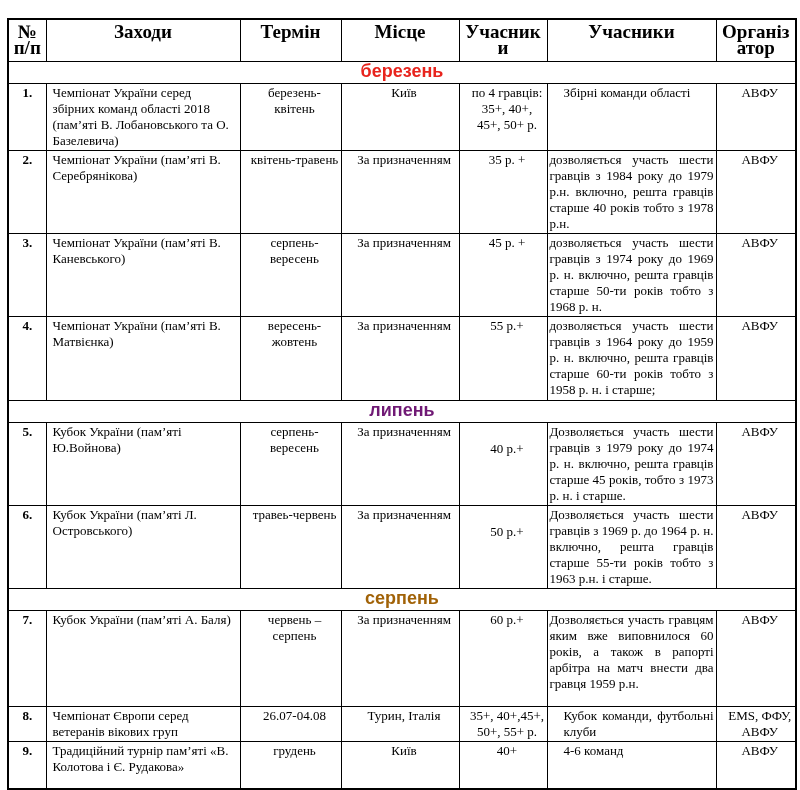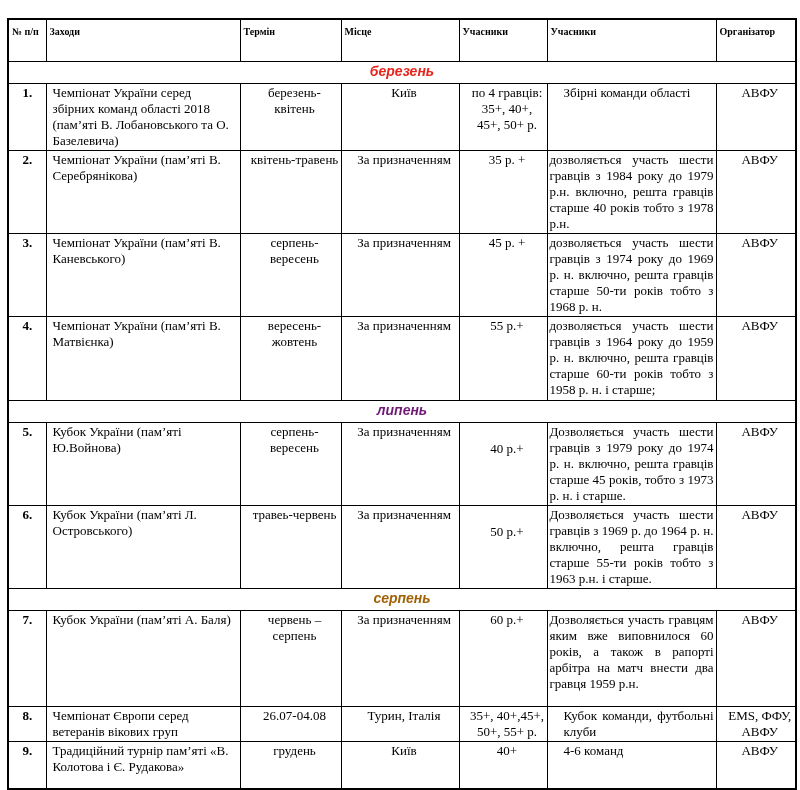--- a/index.html
+++ b/index.html
@@ -10,29 +10,29 @@
     border:2px solid #000;
   }
   td,th{
     border:1px solid #000;
     vertical-align:top;
     padding:1px 3px;
     font-size:13px;line-height:16px;
     overflow:hidden;word-wrap:break-word;
   }
   th{
-    font-weight:bold;text-align:left;
-    font-size:10px;height:36px;padding-top:4px;vertical-align:top;
+    font-weight:bold;text-align:center;
+    font-size:19px;height:36px;padding-top:4px;vertical-align:top;
   }
   tr.month-row td{
     text-align:center;
     font-family:"Liberation Sans",sans-serif;
     font-weight:bold;
-    font-size:14px;line-height:17px;
-    height:19px;padding:1px;font-style:italic;
+    font-size:18px;line-height:17px;
+    height:19px;padding:1px;
   }
   .c-num{text-align:center;font-weight:bold;}
   .c-event{text-align:left;padding-left:6px;padding-right:4px;}
   .c-term,.c-place,.c-part,.c-org{text-align:center;padding-left:9px;padding-right:1px;}
   .c-det{text-align:justify;padding:1px 2px;}
   td[data-align="center"]{padding-left:16px;}
   td[data-pad="pad"]{padding-top:18px;}
   tr.hr1{height:62px;}
   tr.hr2{height:78px;}
   tr.hr3{height:82px;}

